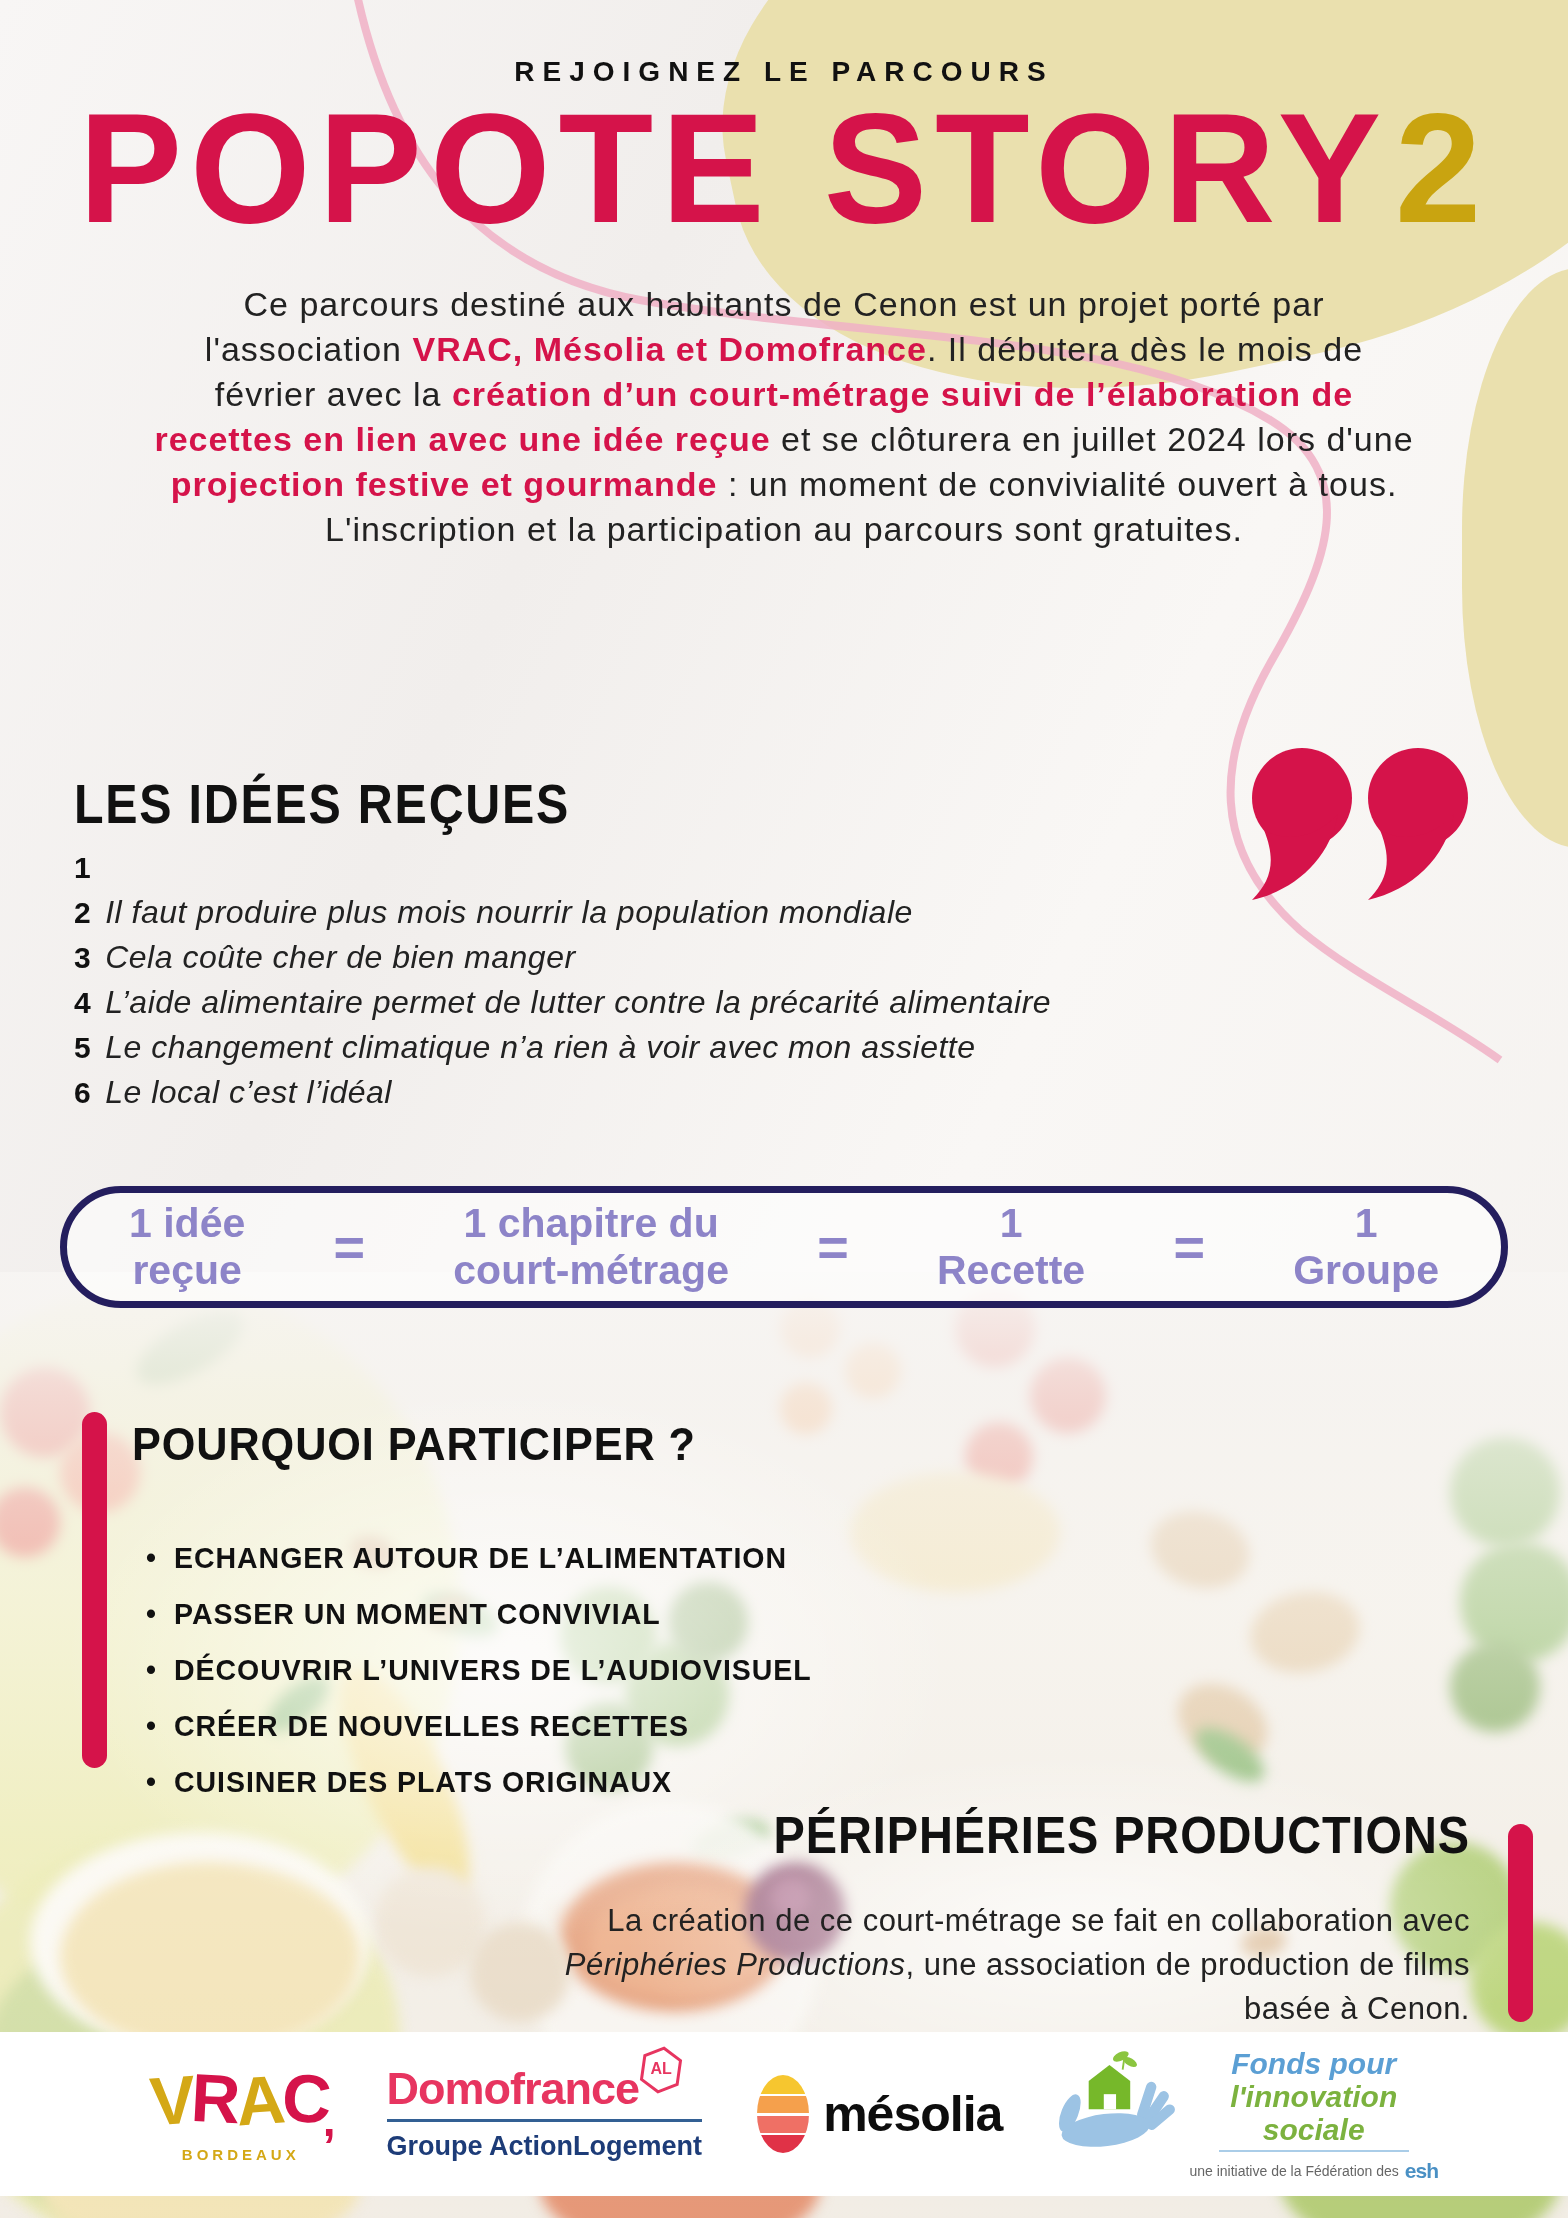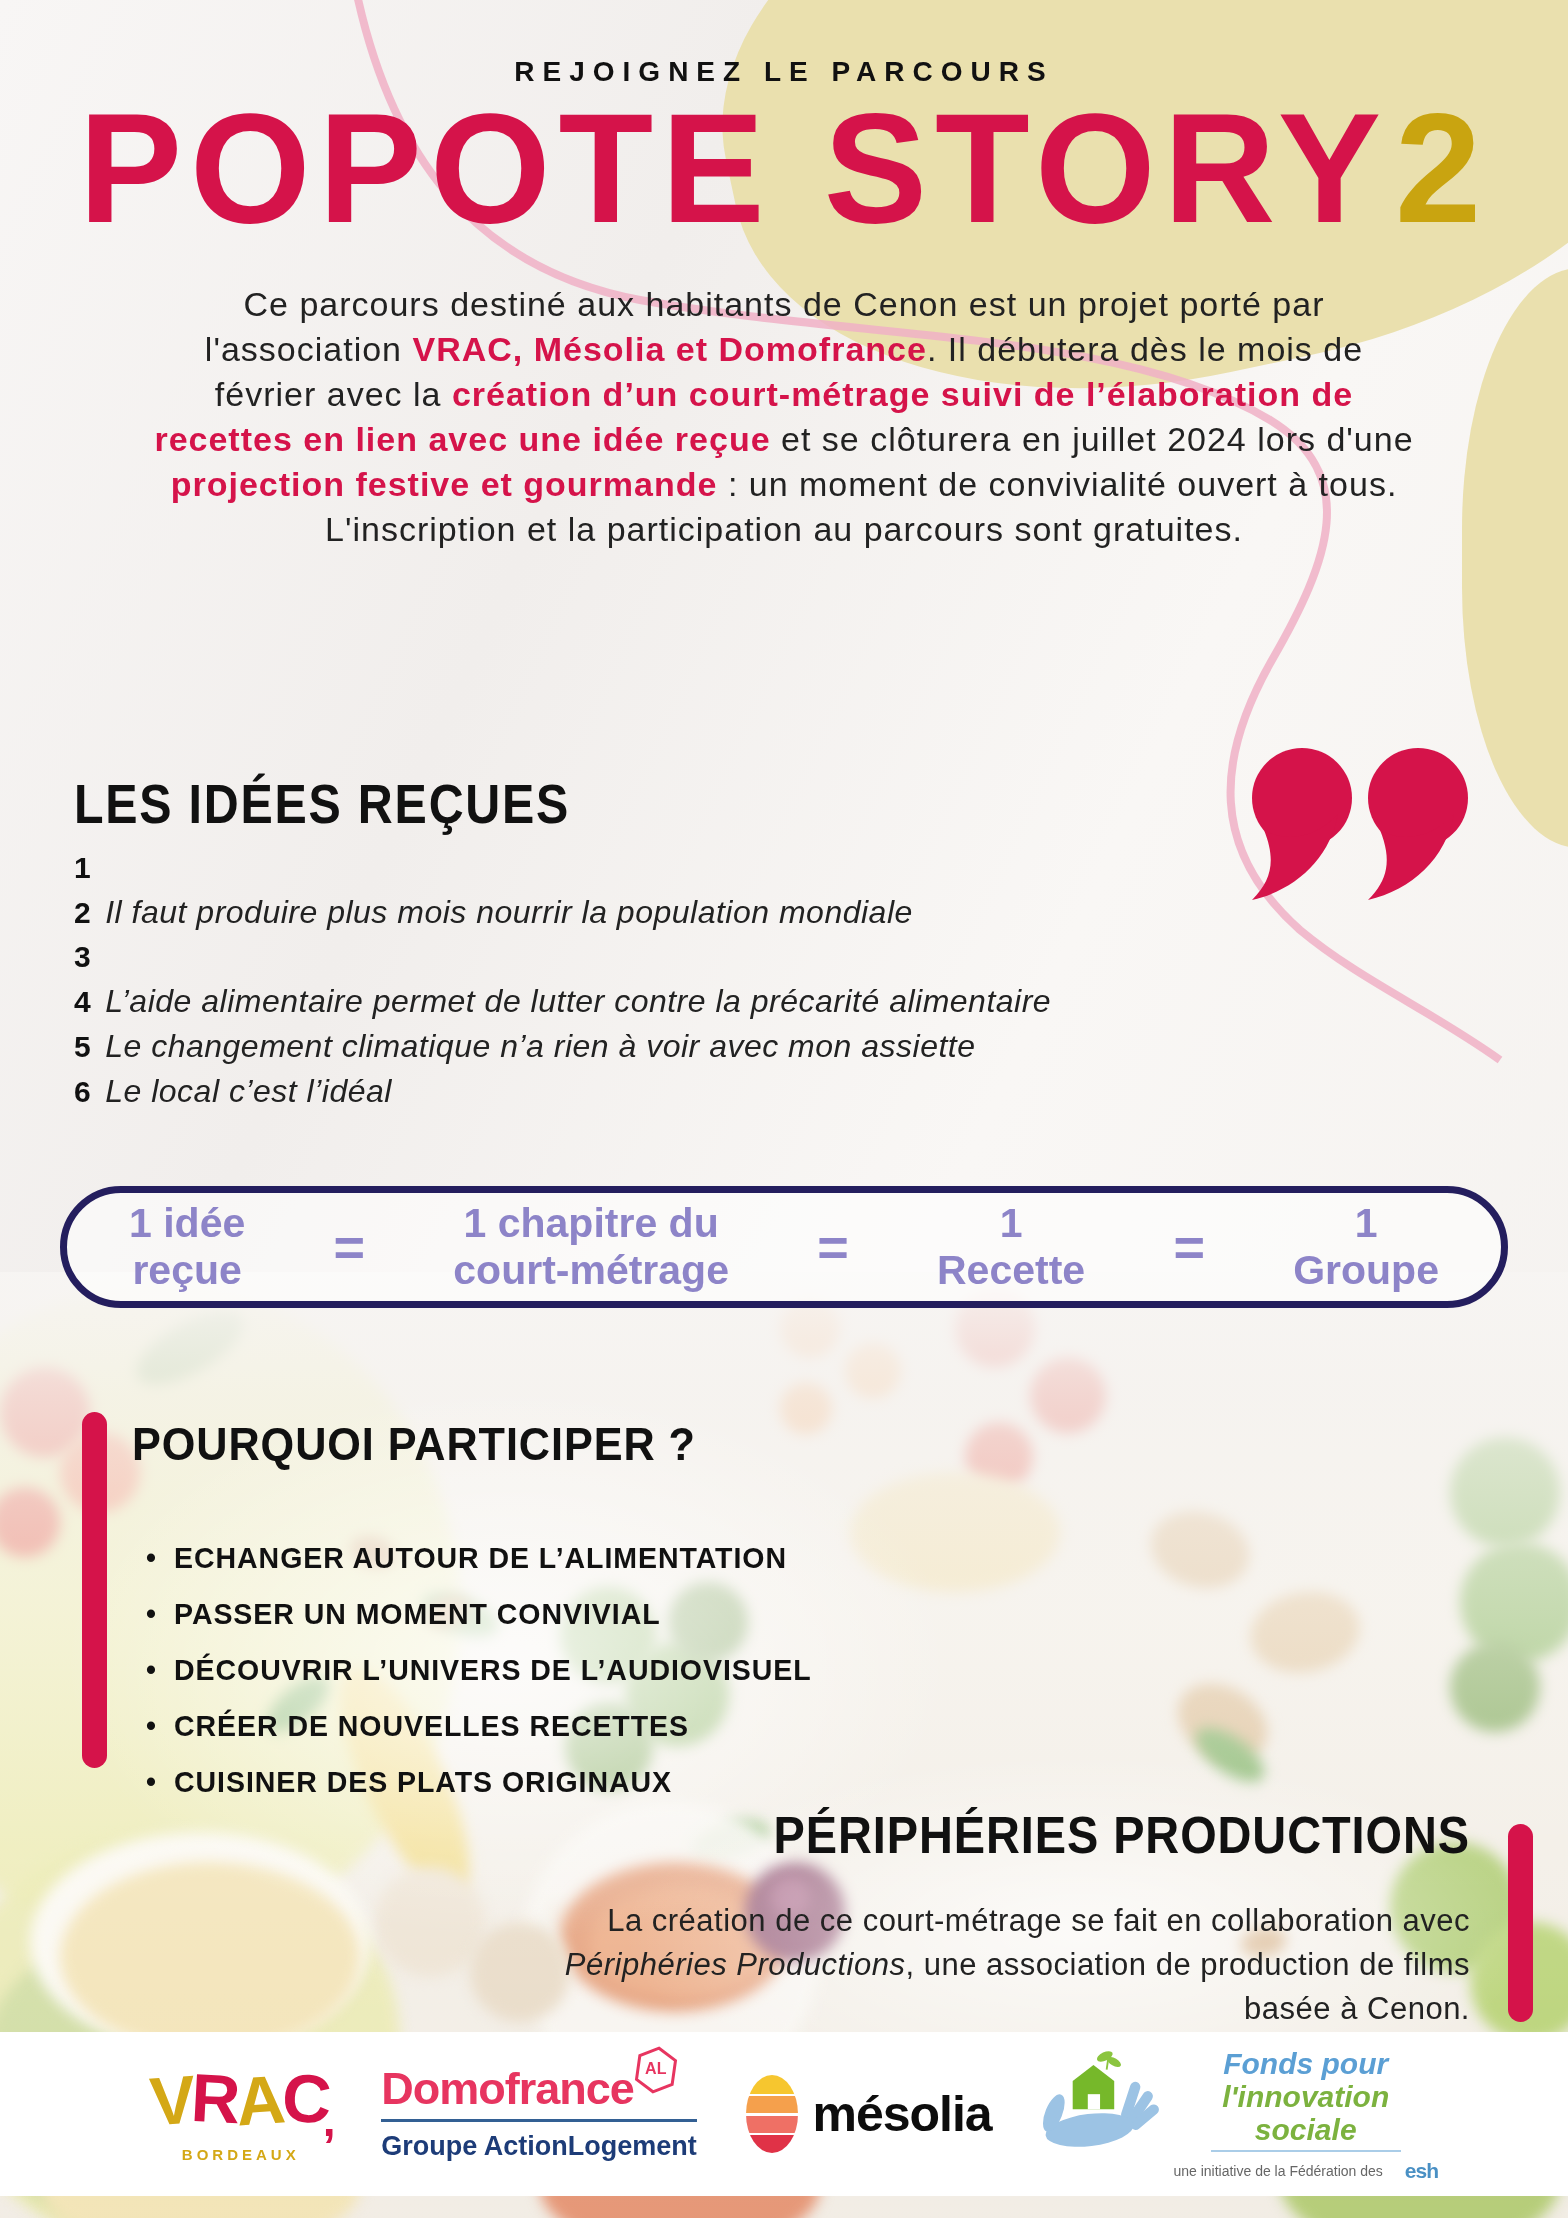--- a/index.html
+++ b/index.html
@@ -82,21 +82,21 @@
      background:linear-gradient(180deg,#f6c62f 0 24%,#ffffff 24% 27%,#f5a04c 27% 49%,#ffffff 49% 52%,
                 #ef7065 52% 74%,#ffffff 74% 77%,#e03247 77% 100%);}
   .mesolia-name{font-size:50px;font-weight:bold;color:#0d0d0d;letter-spacing:-1px;}
   
   .fonds{display:flex;align-items:flex-start;gap:12px;}
   .fonds-text{text-align:center;font-style:italic;font-weight:bold;line-height:33px;font-size:30px;}
   .fonds-l1{color:#5b9fd4;}
   .fonds-l2{color:#7cb23f;}
   .fonds-l3{color:#7cb23f;}
   .fonds-rule{height:2px;background:#aacde8;width:190px;margin:4px auto 8px auto;}
-  .fonds-tagline{display:flex;align-items:center;justify-content:center;gap:22px;font-style:normal;
+  .fonds-tagline{display:flex;align-items:center;justify-content:center;gap:6px;font-style:normal;
                  font-weight:normal;font-size:14px;color:#666;line-height:1;}
   .esh{font-size:21px;font-weight:bold;color:#4a90c4;letter-spacing:-1px;}
 </style>
 </head>
 <body>
 
 <div class="page">
 
   <div class="blob blob-beige-top"></div>
   <div class="blob blob-beige-right"></div>
@@ -123,20 +123,21 @@
   <ol class="ideas-list">
     <li>
         <span class="num">1</span>
       </li>
     <li>
         <span class="num">2</span>
         <span>Il faut produire plus mois nourrir la population mondiale</span>
       </li>
     <li>
         <span class="num">3</span>
+        <span>Cela coûte cher de bien manger</span>
       </li>
     <li>
         <span class="num">4</span>
         <span>L’aide alimentaire permet de lutter contre la précarité alimentaire</span>
       </li>
     <li>
         <span class="num">5</span>
         <span>Le changement climatique n’a rien à voir avec mon assiette</span>
       </li>
     <li>

